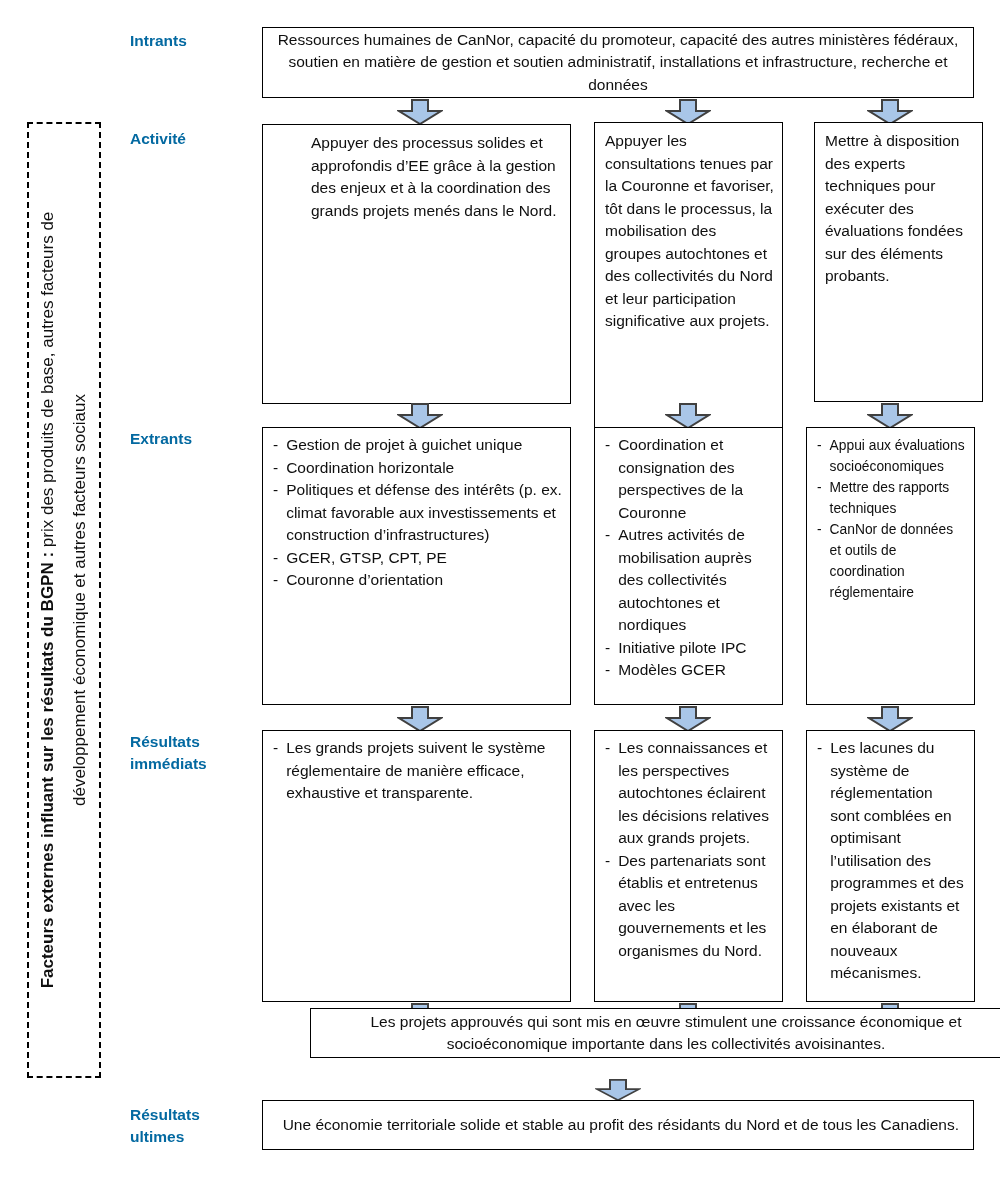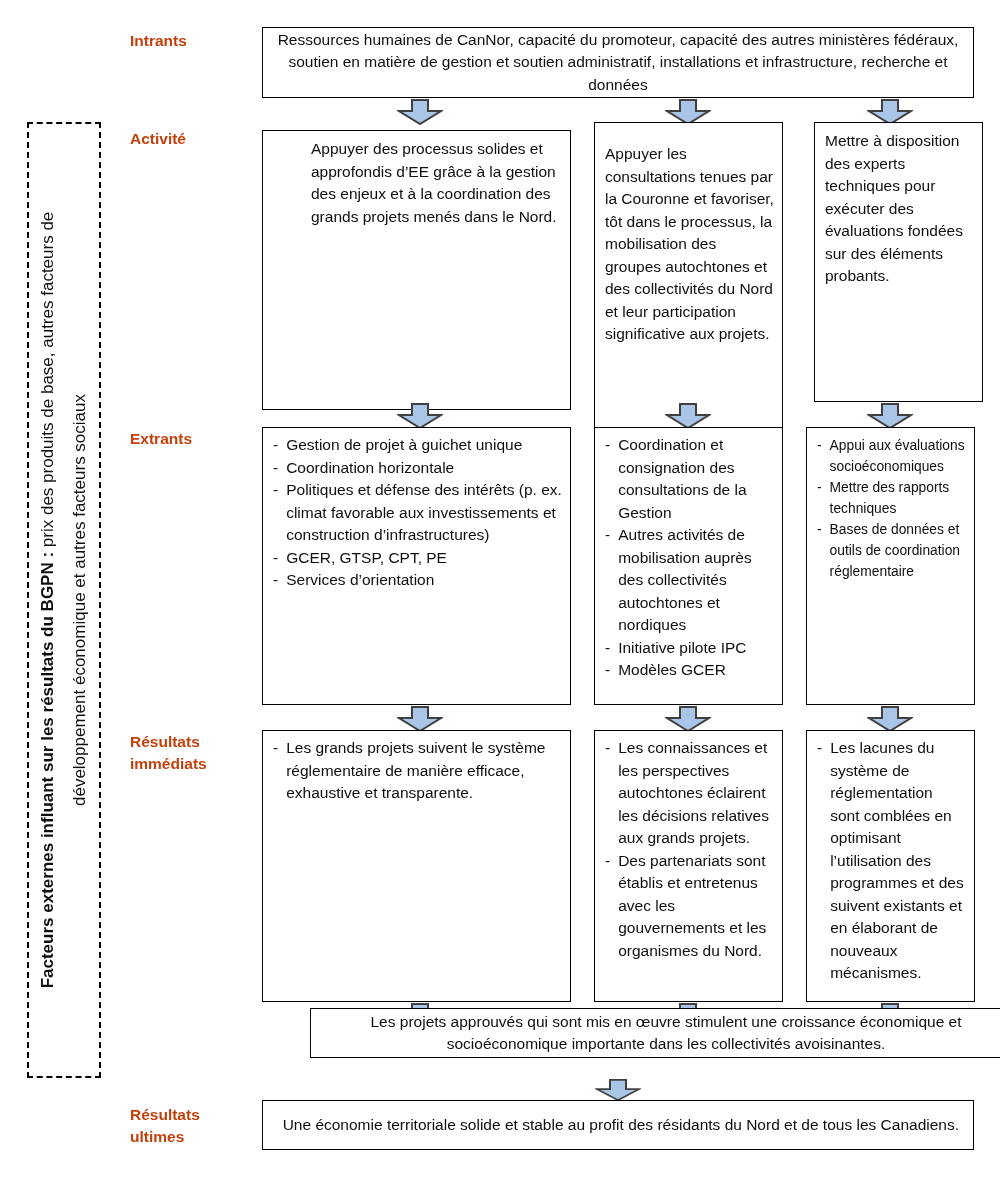--- a/index.html
+++ b/index.html
@@ -11,21 +11,21 @@
     position:absolute;left:27px;top:1078px;width:956px;height:74px;
     transform-origin:0 0;transform:rotate(-90deg);
     border:2px dashed #000;box-sizing:border-box;
     display:flex;flex-direction:column;align-items:center;justify-content:center;
     text-align:center;font-size:17px;line-height:32px;background:#fff;
   }
   .external .b{font-weight:bold;}
 
   
   .row-label{position:absolute;left:130px;width:122px;font-weight:bold;
-    font-size:15.5px;line-height:22px;color:#c2410c;}
+    font-size:15.5px;line-height:22px;color:#0369a1;}
 
   
   .box{position:absolute;border:1.6px solid #000;background:#fff;box-sizing:border-box;
     font-size:15.5px;line-height:22.5px;}
   .box.center{display:flex;align-items:center;justify-content:center;
     text-align:center;padding:2px 14px;}
   .box.col{padding:5px 8px 4px 10px;}
 
   ul.dash{list-style:none;margin:0;padding:0;}
   ul.dash li{display:flex;margin:0;}
@@ -65,24 +65,24 @@
       <svg viewBox="0 0 46 26" preserveAspectRatio="none">
         <polygon points="15,1 31,1 31,12 44,12 23,25 2,12 15,12" fill="#a9c6e8" stroke="#404040" stroke-width="2"></polygon>
       </svg>
     </div>
   <div class="arrow" style="left:867px;top:99px;">
       <svg viewBox="0 0 46 26" preserveAspectRatio="none">
         <polygon points="15,1 31,1 31,12 44,12 23,25 2,12 15,12" fill="#a9c6e8" stroke="#404040" stroke-width="2"></polygon>
       </svg>
     </div>
 
-  <div class="box col" style="left:262px;top:130px;width:309px;height:280px;padding-top:7px;padding-left:48px;">
+  <div class="box col" style="left:262px;top:124px;width:309px;height:280px;padding-top:7px;padding-left:48px;">
     <span>Appuyer des processus solides et approfondis d’EE grâce à la gestion des enjeux et à la coordination des grands projets menés dans le Nord.</span>
   </div>
-  <div class="box col" style="left:594px;top:122px;width:189px;height:340px;padding-top:20px;">
+  <div class="box col" style="left:594px;top:122px;width:189px;height:340px;padding-top:7px;">
     <span>Appuyer les consultations tenues par la Couronne et favoriser, tôt dans le processus, la mobilisation des groupes autochtones et des collectivités du Nord et leur participation significative aux projets.</span>
   </div>
   <div class="box col" style="left:806px;top:122px;width:169px;height:280px;padding-top:7px;margin-left:8px;">
     <span>Mettre à disposition des experts techniques pour exécuter des évaluations fondées sur des éléments probants.</span>
   </div>
 
   <div class="arrow" style="left:397px;top:403px;">
       <svg viewBox="0 0 46 26" preserveAspectRatio="none">
         <polygon points="15,1 31,1 31,12 44,12 23,25 2,12 15,12" fill="#a9c6e8" stroke="#404040" stroke-width="2"></polygon>
       </svg>
@@ -111,29 +111,29 @@
       <li>
           <span class="bl">-</span>
           <span>Politiques et défense des intérêts (p. ex. climat favorable aux investissements et construction d’infrastructures)</span>
         </li>
       <li>
           <span class="bl">-</span>
           <span>GCER, GTSP, CPT, PE</span>
         </li>
       <li>
           <span class="bl">-</span>
-          <span>Services d’orientation</span>
+          <span>Couronne d’orientation</span>
         </li>
     </ul>
   </div>
   <div class="box col" style="left:594px;top:427px;width:189px;height:278px;padding-top:6px;">
     <ul class="dash">
       <li>
           <span class="bl">-</span>
-          <span>Coordination et consignation des consultations de la Gestion</span>
+          <span>Coordination et consignation des perspectives de la Couronne</span>
         </li>
       <li>
           <span class="bl">-</span>
           <span>Autres activités de mobilisation auprès des collectivités autochtones et nordiques</span>
         </li>
       <li>
           <span class="bl">-</span>
           <span>Initiative pilote IPC</span>
         </li>
       <li>
@@ -147,21 +147,21 @@
       <li>
           <span class="bl">-</span>
           <span>Appui aux évaluations socioéconomiques</span>
         </li>
       <li>
           <span class="bl">-</span>
           <span>Mettre des rapports techniques</span>
         </li>
       <li>
           <span class="bl">-</span>
-          <span>Bases de données et outils de coordination réglementaire</span>
+          <span>CanNor de données et outils de coordination réglementaire</span>
         </li>
     </ul>
   </div>
 
   <div class="arrow" style="left:397px;top:706px;">
       <svg viewBox="0 0 46 26" preserveAspectRatio="none">
         <polygon points="15,1 31,1 31,12 44,12 23,25 2,12 15,12" fill="#a9c6e8" stroke="#404040" stroke-width="2"></polygon>
       </svg>
     </div>
   <div class="arrow" style="left:665px;top:706px;">
@@ -192,21 +192,21 @@
       <li>
           <span class="bl">-</span>
           <span>Des partenariats sont établis et entretenus avec les gouvernements et les organismes du Nord.</span>
         </li>
     </ul>
   </div>
   <div class="box col" style="left:806px;top:730px;width:169px;height:272px;padding-top:6px;">
     <ul class="dash wide-gap">
       <li>
           <span class="bl">-</span>
-          <span>Les lacunes du système de réglementation sont comblées en optimisant l’utilisation des programmes et des suivent existants et en élaborant de nouveaux mécanismes.</span>
+          <span>Les lacunes du système de réglementation sont comblées en optimisant l’utilisation des programmes et des projets existants et en élaborant de nouveaux mécanismes.</span>
         </li>
     </ul>
   </div>
 
   <div class="arrow" style="left:397px;top:1003px;">
       <svg viewBox="0 0 46 26" preserveAspectRatio="none">
         <polygon points="15,1 31,1 31,12 44,12 23,25 2,12 15,12" fill="#a9c6e8" stroke="#404040" stroke-width="2"></polygon>
       </svg>
     </div>
   <div class="arrow" style="left:665px;top:1003px;">

